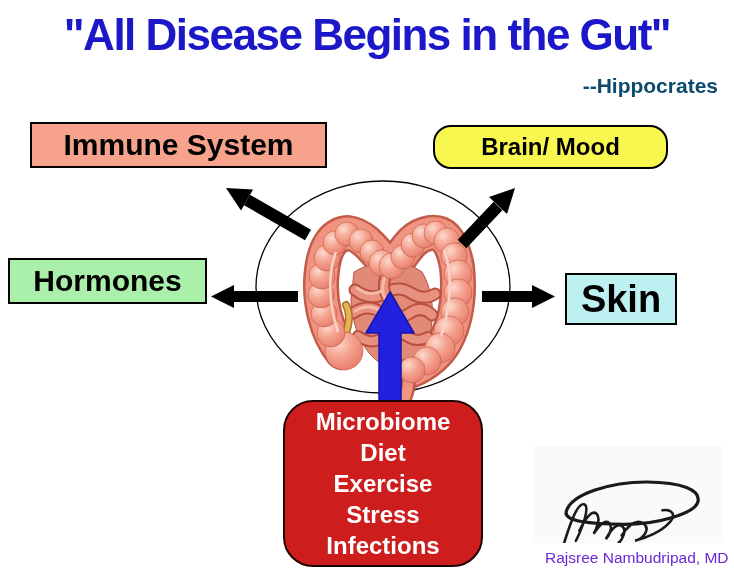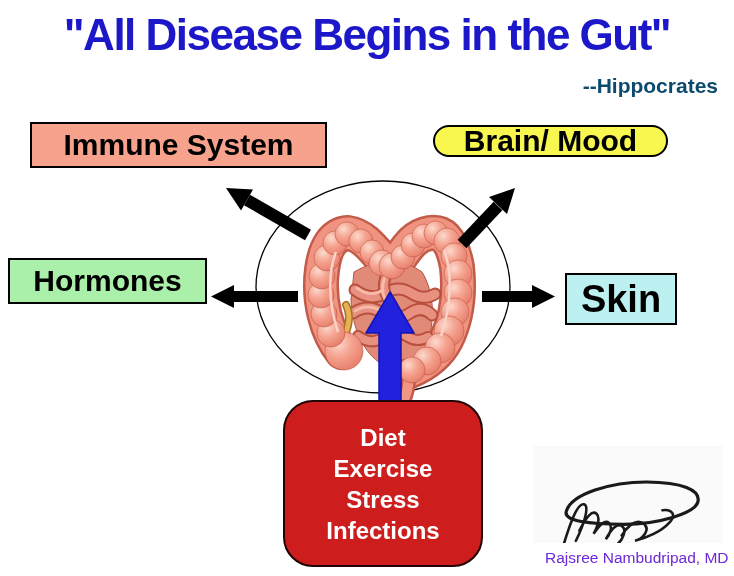--- a/index.html
+++ b/index.html
@@ -42,21 +42,21 @@
     display: flex;
     align-items: center;
     justify-content: center;
     font-weight: bold;
     color: #000000;
     white-space: nowrap;
     z-index: 3;
     text-align: right;
   }
   .node-immune   { left: 30px;  top: 122px; width: 297px; height: 46px; font-size: 30px; }
-  .node-brain    { left: 433px; top: 125px; width: 235px; height: 32px; font-size: 30px; border-radius: 18px; }
+  .node-brain    { left: 433px; top: 125px; width: 235px; height: 44px; font-size: 24px; border-radius: 18px; }
   .node-hormones { left: 8px;   top: 258px; width: 199px; height: 46px; font-size: 30px; }
   .node-skin     { left: 565px; top: 273px; width: 112px; height: 52px; font-size: 38px; }
 
   .diagram-svg {
     position: absolute;
     left: 0; top: 0;
     width: 734px; height: 576px;
     z-index: 1;
   }
 
@@ -215,20 +215,21 @@
     <span>Brain/ Mood</span>
   </div>
   <div class="node node-hormones" style="background: rgb(170, 239, 170);">
     <span>Hormones</span>
   </div>
   <div class="node node-skin" style="background: rgb(189, 241, 241);">
     <span>Skin</span>
   </div>
 
   <div class="influences-box" style="background: rgb(205, 29, 28);">
+    <div class="line">Microbiome</div>
     <div class="line">Diet</div>
     <div class="line">Exercise</div>
     <div class="line">Stress</div>
     <div class="line">Infections</div>
   </div>
 
   <div class="signature-panel">
     <svg width="190" height="97" viewBox="533 446 190 97" xmlns="http://www.w3.org/2000/svg">
       <g fill="none" stroke="#1a1a1a" stroke-linecap="round" transform="rotate(-3 628 503)">
         <path d="M566,508 C572,491 612,481 648,483 C683,485 701,494 698,505 C695,517 656,526 622,524 C590,522 562,518 566,508" stroke-width="3.2"></path>

